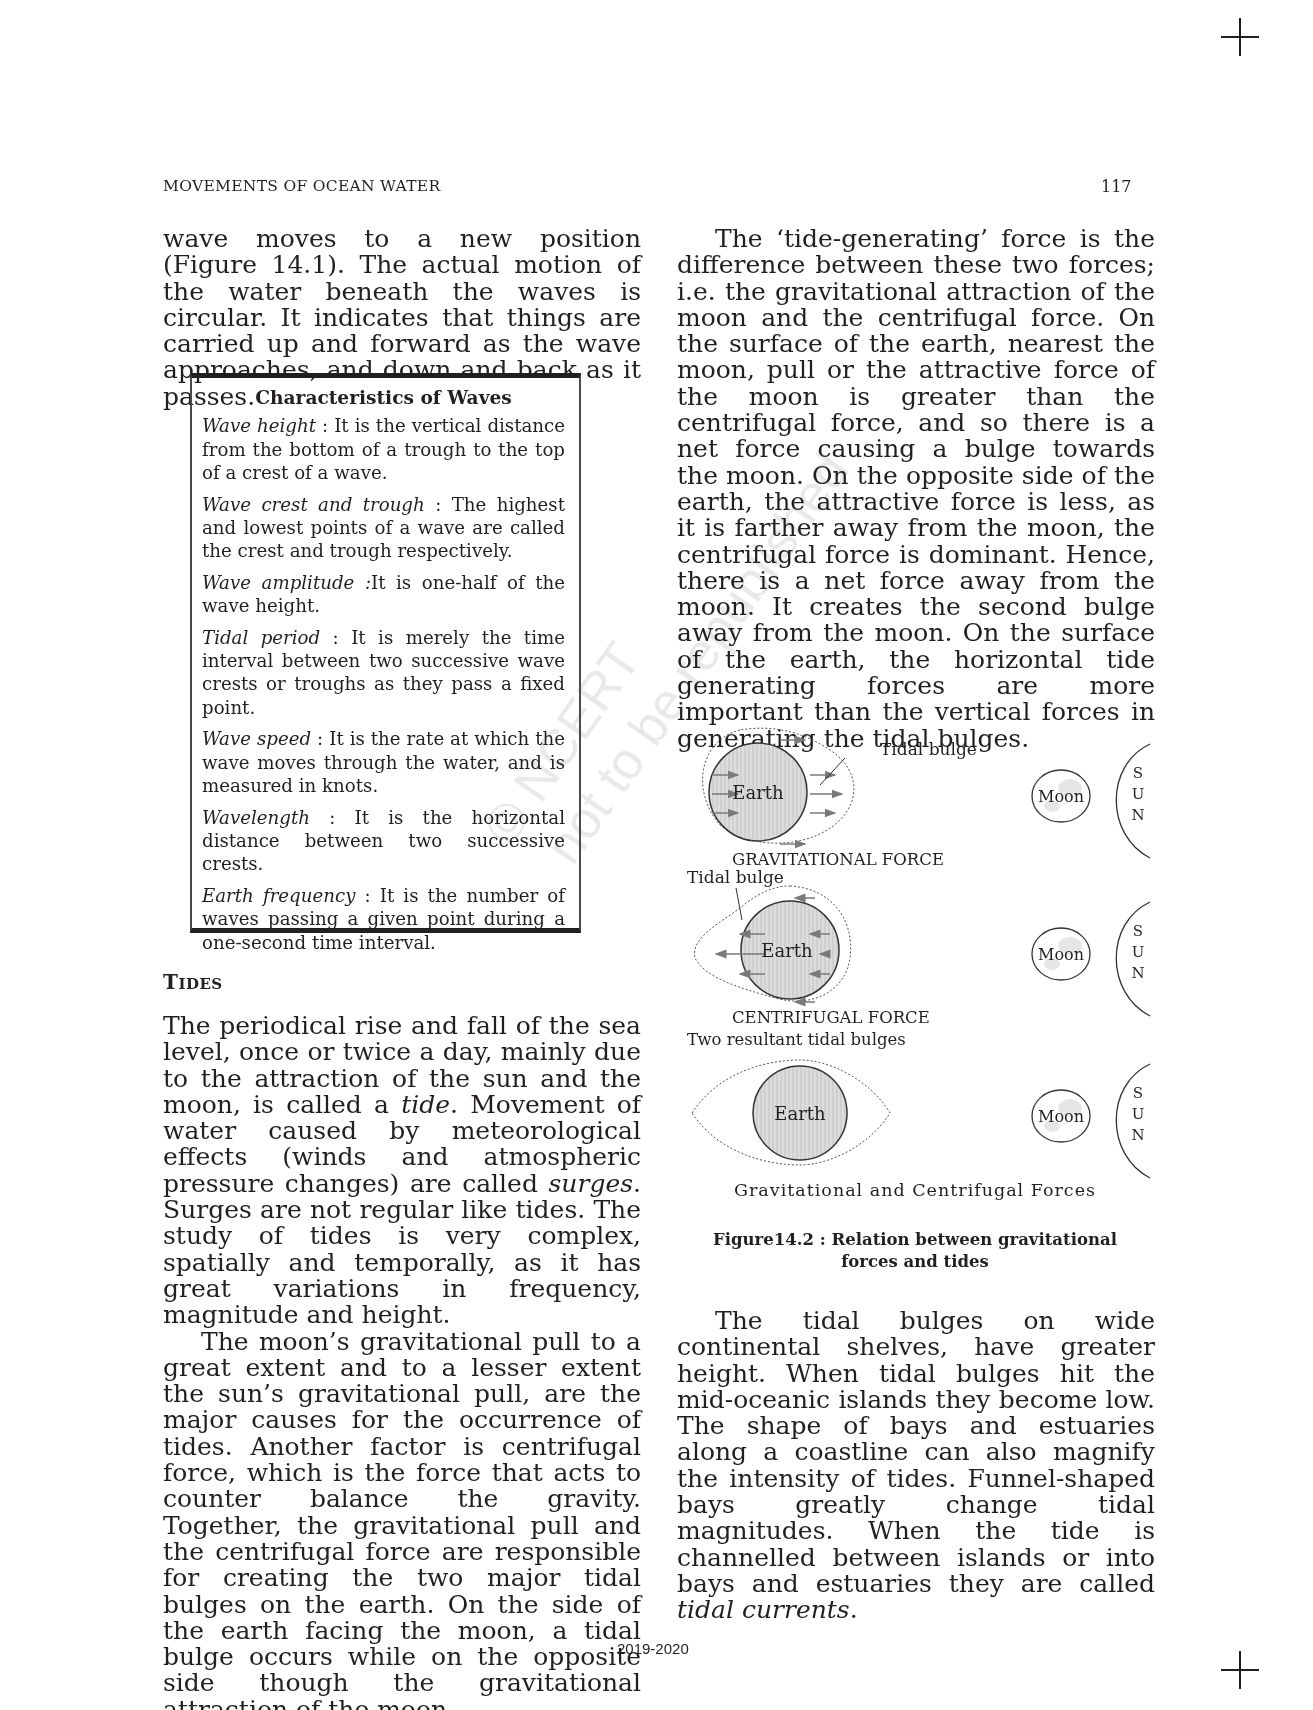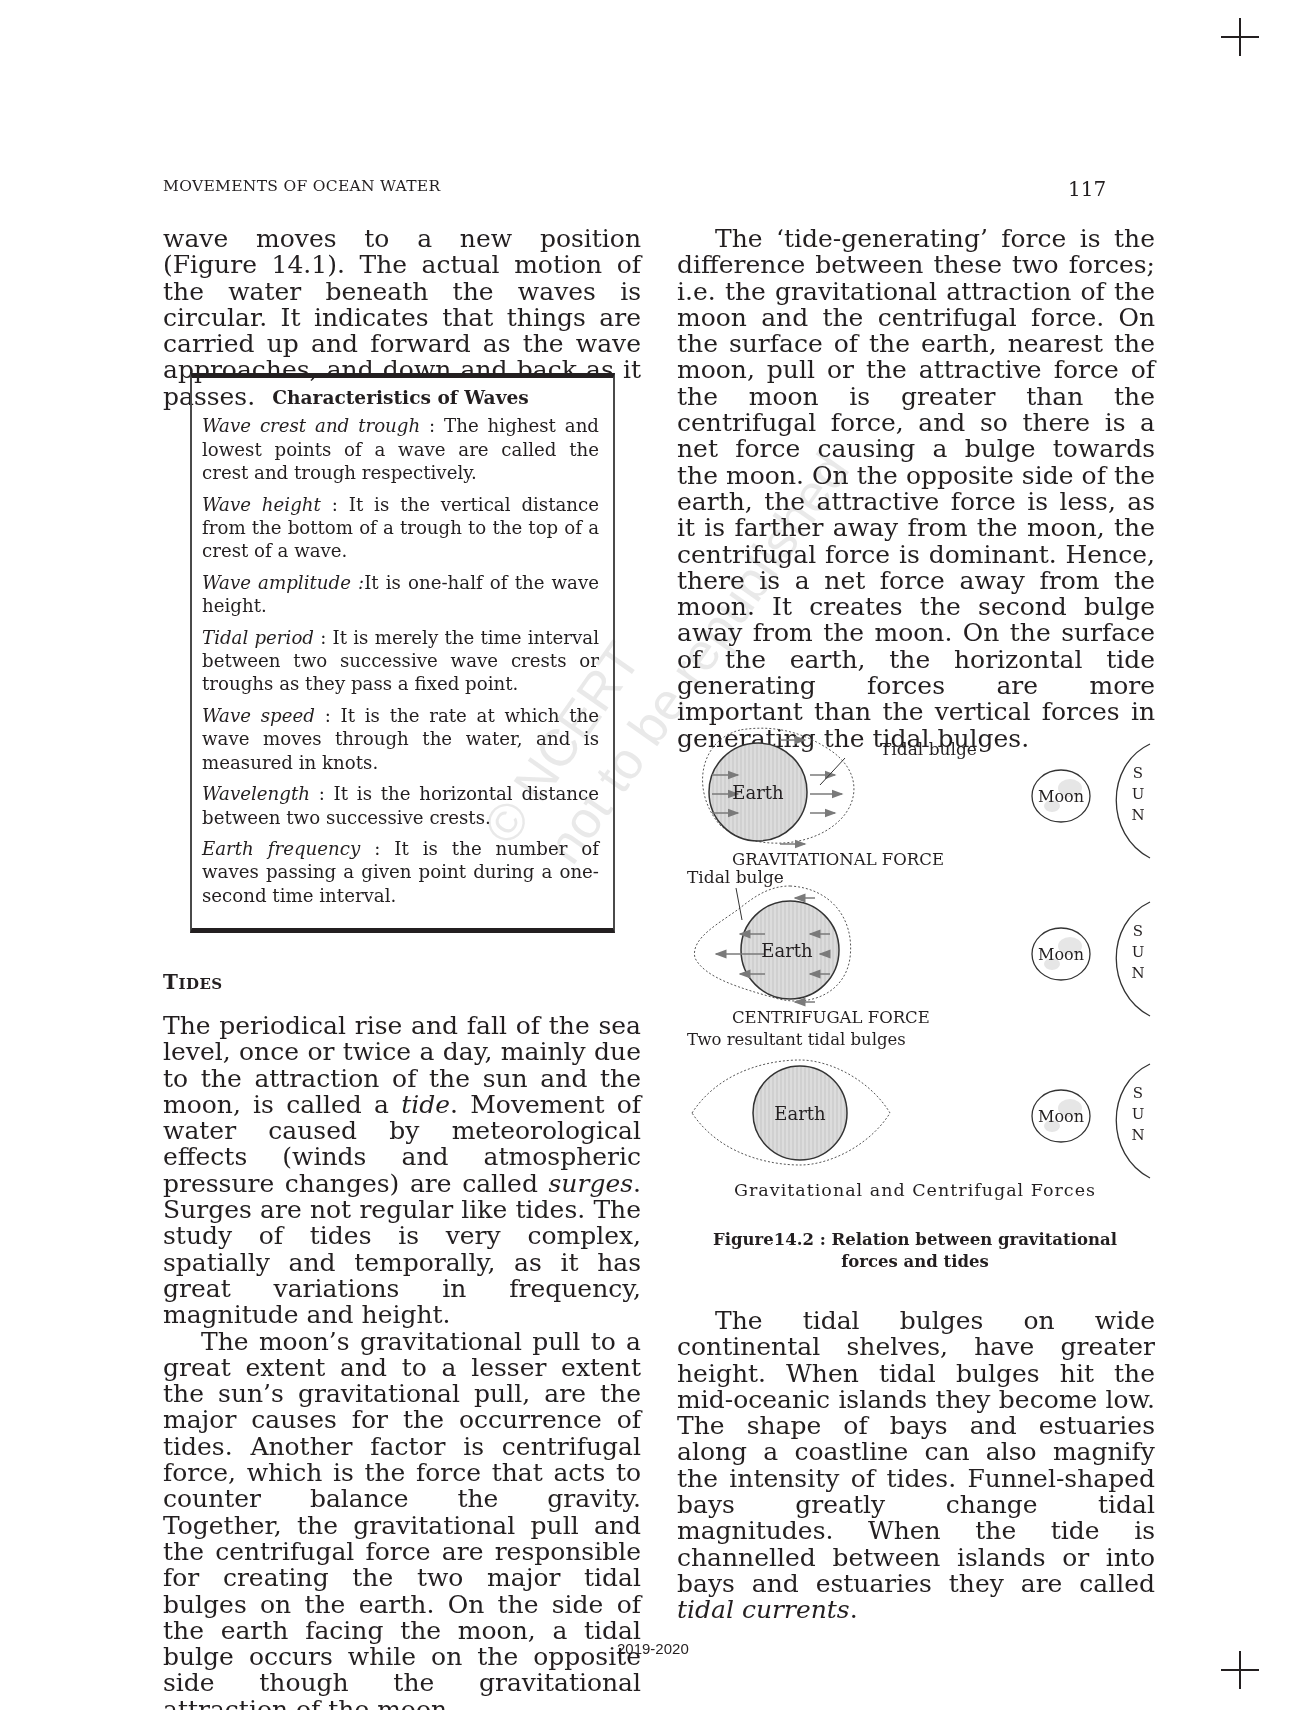--- a/index.html
+++ b/index.html
@@ -3,29 +3,29 @@
 <meta charset="utf-8">
 <style>
   html, body { margin:0; padding:0; background:#ffffff; }
   body { width:1313px; height:1710px; position:relative; overflow:hidden;
          font-family:"DejaVu Serif", serif; color:#231f20; }
   .crop { position:absolute; }
   .crop .h { position:absolute; left:0; top:18px; width:38px; height:2px; background:#231f20; }
   .crop .v { position:absolute; left:18px; top:0; width:2px; height:38px; background:#231f20; }
 
   .running-head { position:absolute; left:163px; top:177px; font-size:15.5px; letter-spacing:0.3px; }
-  .page-num { position:absolute; left:1068px; top:177px; font-size:20px; }
+  .page-num { position:absolute; left:1101px; top:177px; font-size:16px; }
 
   .col { position:absolute; width:478px; font-size:25px; line-height:26.3px; text-align:justify; }
   .col p { margin:0; }
   .col .indent { text-indent:38px; }
   .col-left { left:163px; top:226px; }
   .col-right { left:677px; top:226px; }
 
-  .box { position:absolute; left:190px; top:373px; width:425px; height:560px;
+  .box { position:absolute; left:190px; top:373px; width:391px; height:560px;
          border-left:2px solid #4a4a4a; border-right:2px solid #4a4a4a;
          border-top:5px solid #231f20; border-bottom:5px solid #231f20; box-sizing:border-box;
          padding:8px 14px 0 10px; font-size:18.2px; line-height:23.4px; }
   .box h3 { margin:0 0 5px 0; text-align:center; font-size:18.6px; font-weight:bold; }
   .box p { margin:0 0 8px 0; text-align:justify; }
   .box i { font-style:italic; }
 
   .section-head { position:absolute; left:163px; top:970px; font-weight:bold; font-size:20px; letter-spacing:0.5px; }
   .section-head .sc { font-size:15px; }
 
@@ -62,22 +62,22 @@
 
 <div class="running-head">MOVEMENTS OF OCEAN WATER</div>
 <div class="page-num">117</div>
 
 <div class="col col-left">
   <p>wave moves to a new position (Figure 14.1). The actual motion of the water beneath the waves is circular. It indicates that things are carried up and forward as the wave approaches, and down and back as it passes.</p>
 </div>
 
 <div class="box">
   <h3>Characteristics of Waves</h3>
+  <p><i>Wave height</i><span> : It is the vertical distance from the bottom of a trough to the top of a crest of a wave.</span></p>
   <p><i>Wave crest and trough</i><span> : The highest and lowest points of a wave are called the crest and trough respectively.</span></p>
-  <p><i>Wave height</i><span> : It is the vertical distance from the bottom of a trough to the top of a crest of a wave.</span></p>
   <p><i>Wave amplitude :</i><span>It is one-half of the wave height.</span></p>
   <p><i>Tidal period</i><span> : It is merely the time interval between two successive wave crests or troughs as they pass a fixed point.</span></p>
   <p><i>Wave speed</i><span> : It is the rate at which the wave moves through the water, and is measured in knots.</span></p>
   <p><i>Wavelength</i><span> : It is the horizontal distance between two successive crests.</span></p>
   <p><i>Earth frequency</i><span> : It is the number of waves passing a given point during a one-second time interval.</span></p>
 </div>
 
 <div class="section-head"><span>T</span><span class="sc">IDES</span></div>
 
 <div class="col col-left2">

